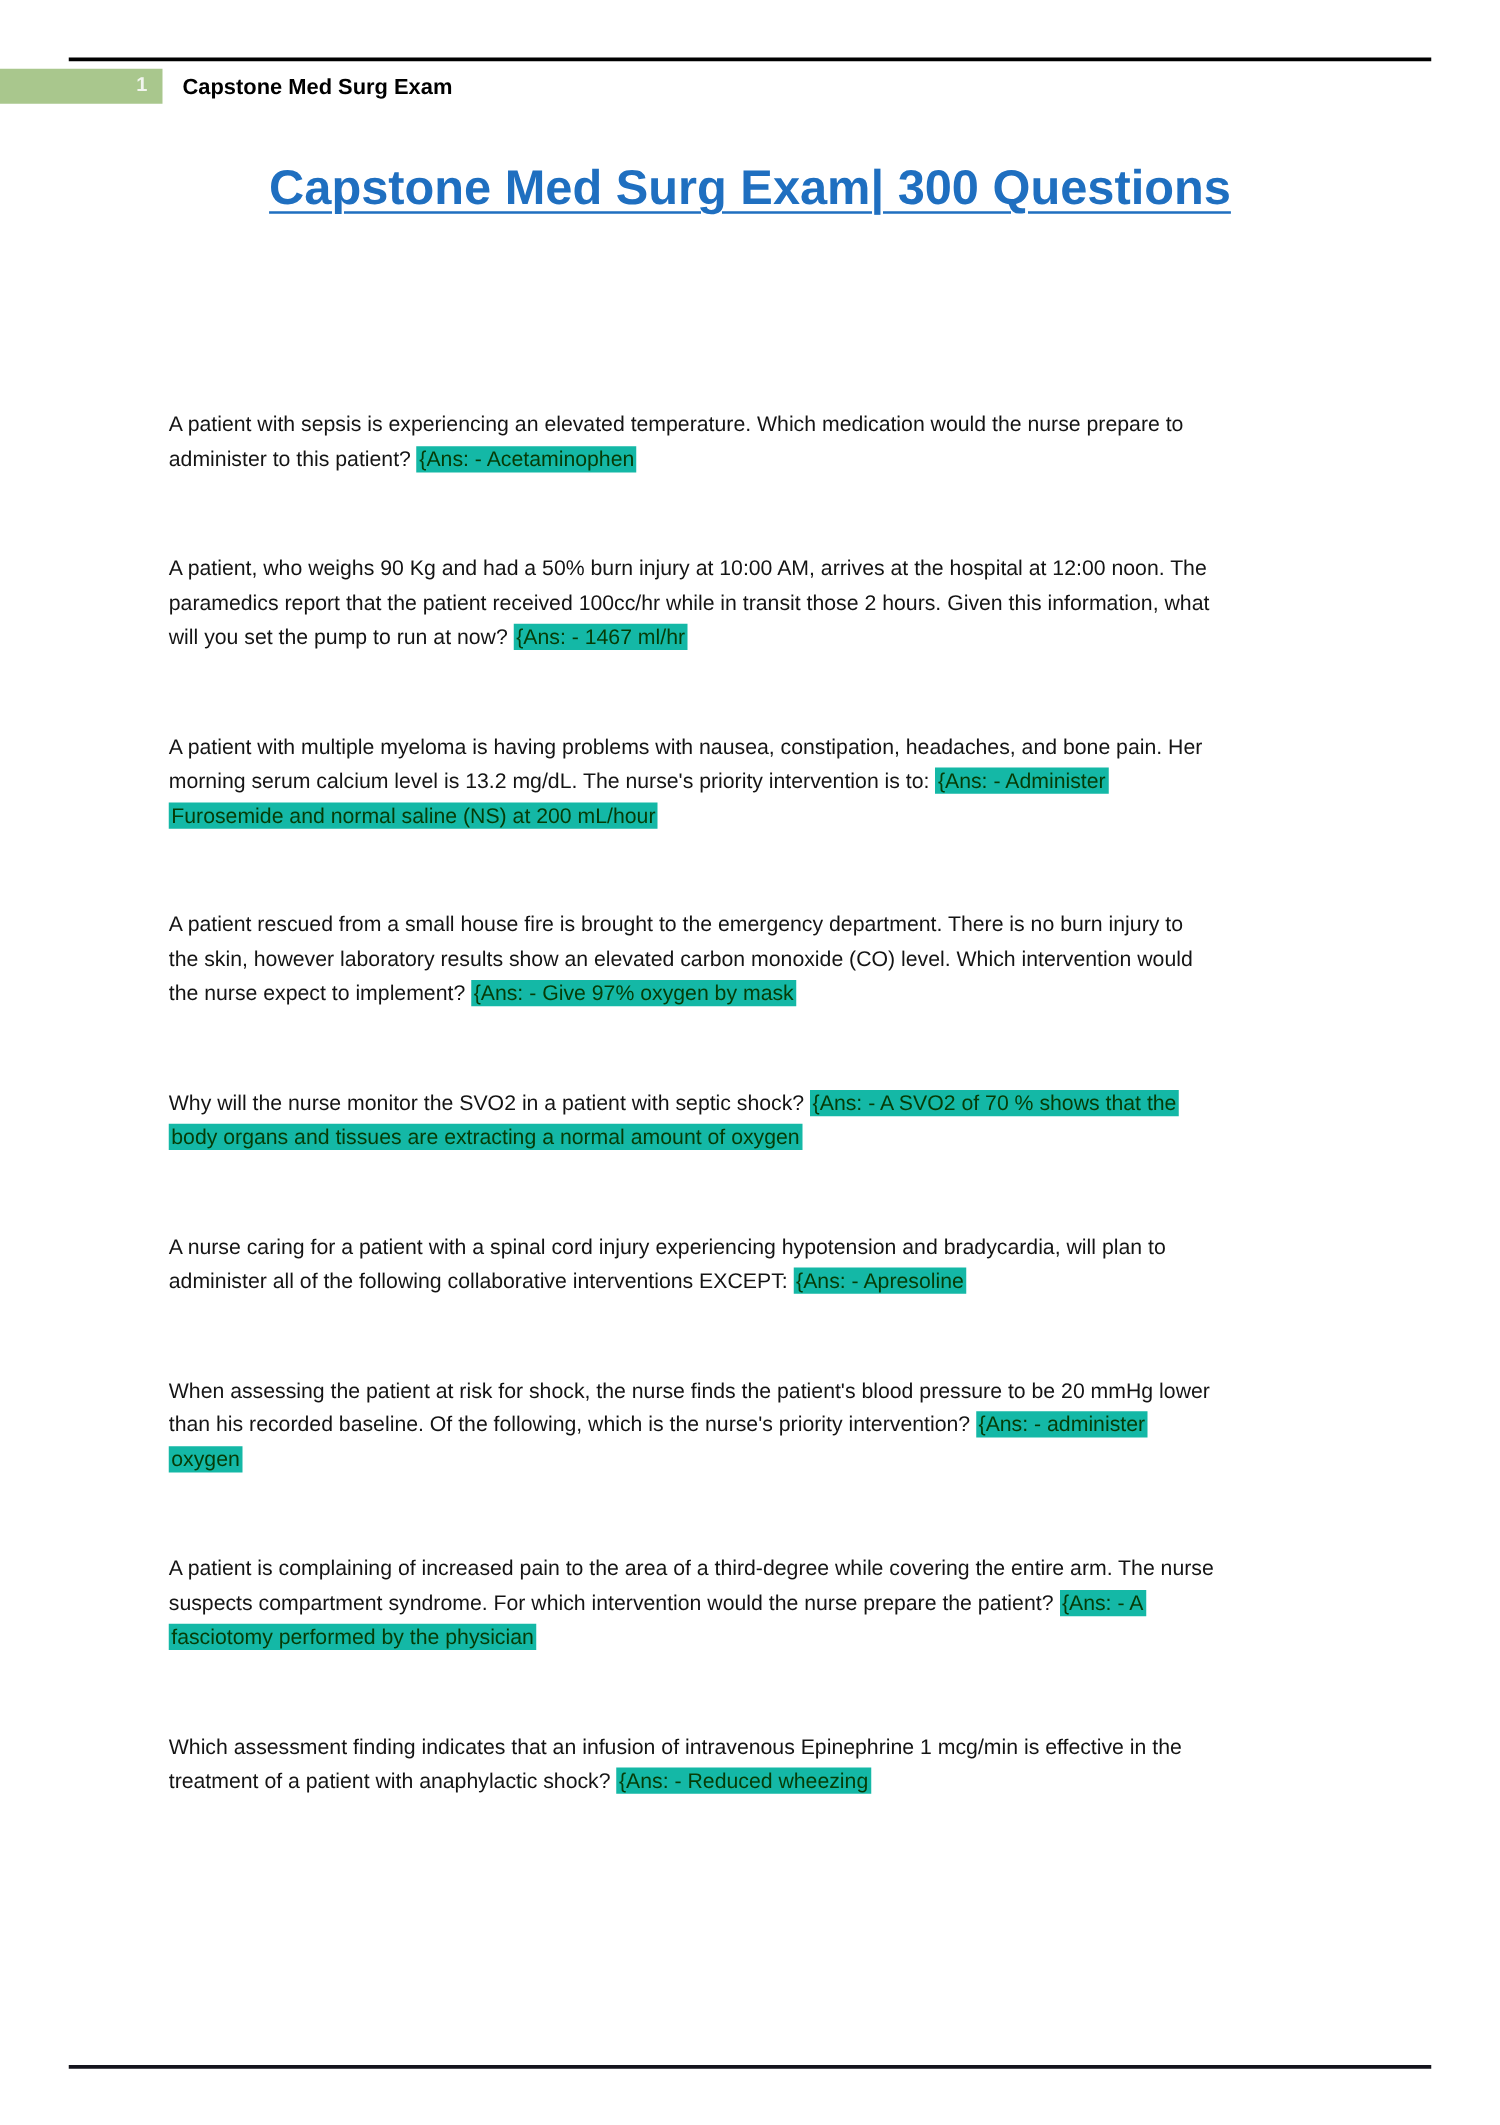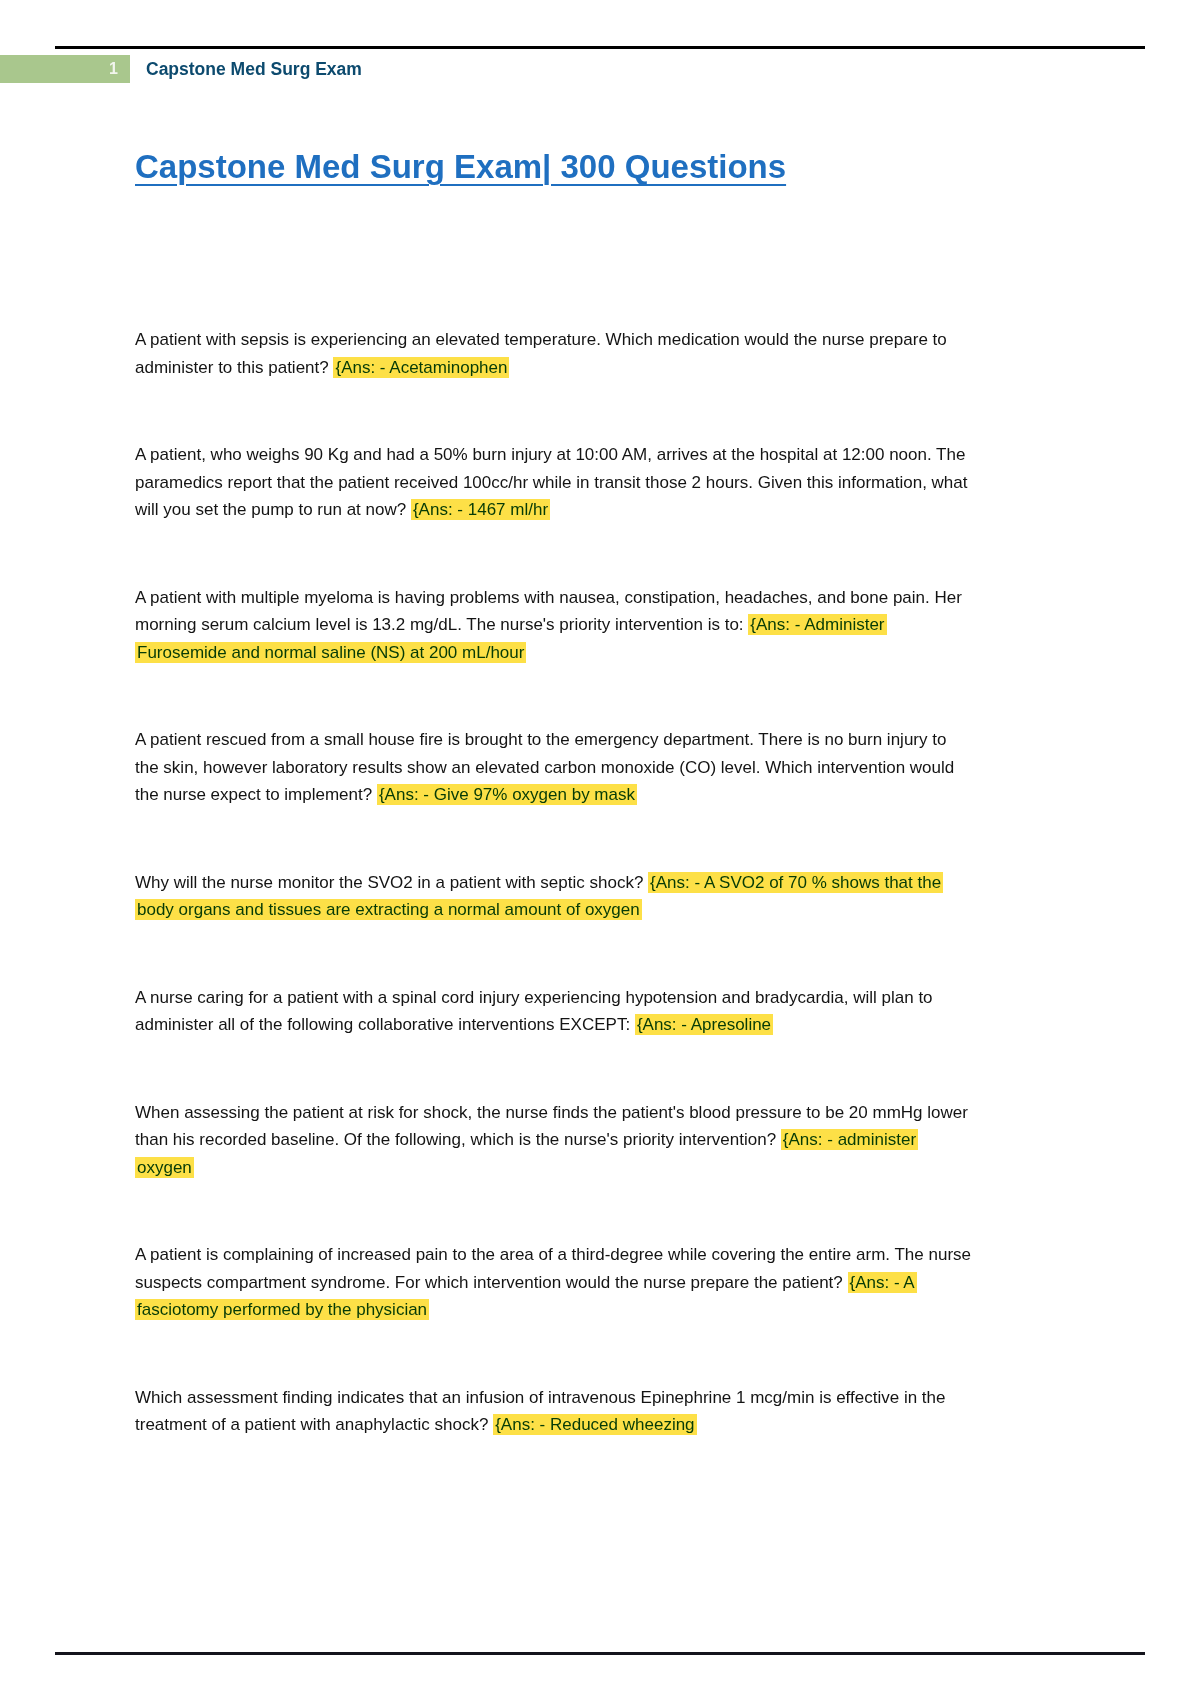--- a/index.html
+++ b/index.html
@@ -36,30 +36,31 @@
     justify-content: flex-end;
     padding-right: 12px;
     color: #f2f5ee;
     font-size: 16px;
     font-weight: 600;
   }
   .header-title {
     margin-left: 16px;
     font-size: 17.5px;
     font-weight: 600;
-    color: #0c4a6e;
+    color: #000000;
   }
 
   .doc-title {
     position: absolute;
-    left: 135px; top: 136px;
+    left: 135px; top: 120px;
     width: 930px;
+    text-align: center;
     color: #1f6fc0;
     font-weight: 700;
-    font-size: 33px;
+    font-size: 39px;
     line-height: 61px;
   }
   .doc-title .t-line {
     display: block;
     text-decoration: underline;
     text-underline-offset: 6px;
     text-decoration-thickness: 2px;
   }
 
   .content {
@@ -67,21 +68,21 @@
     left: 135px; top: 326px;
     width: 838px;
   }
   .qa {
     font-size: 17px;
     line-height: 27.5px;
     margin-bottom: 60px;
     color: #141414;
   }
   .hl {
-    background: #fde047;
+    background: #14b8a6;
     color: #063b06;
     padding: 1px 2px;
     box-decoration-break: clone;
     -webkit-box-decoration-break: clone;
   }
 
   .bottom-rule {
     position: absolute;
     left: 55px; top: 1652px;
     width: 1090px; height: 3px;

